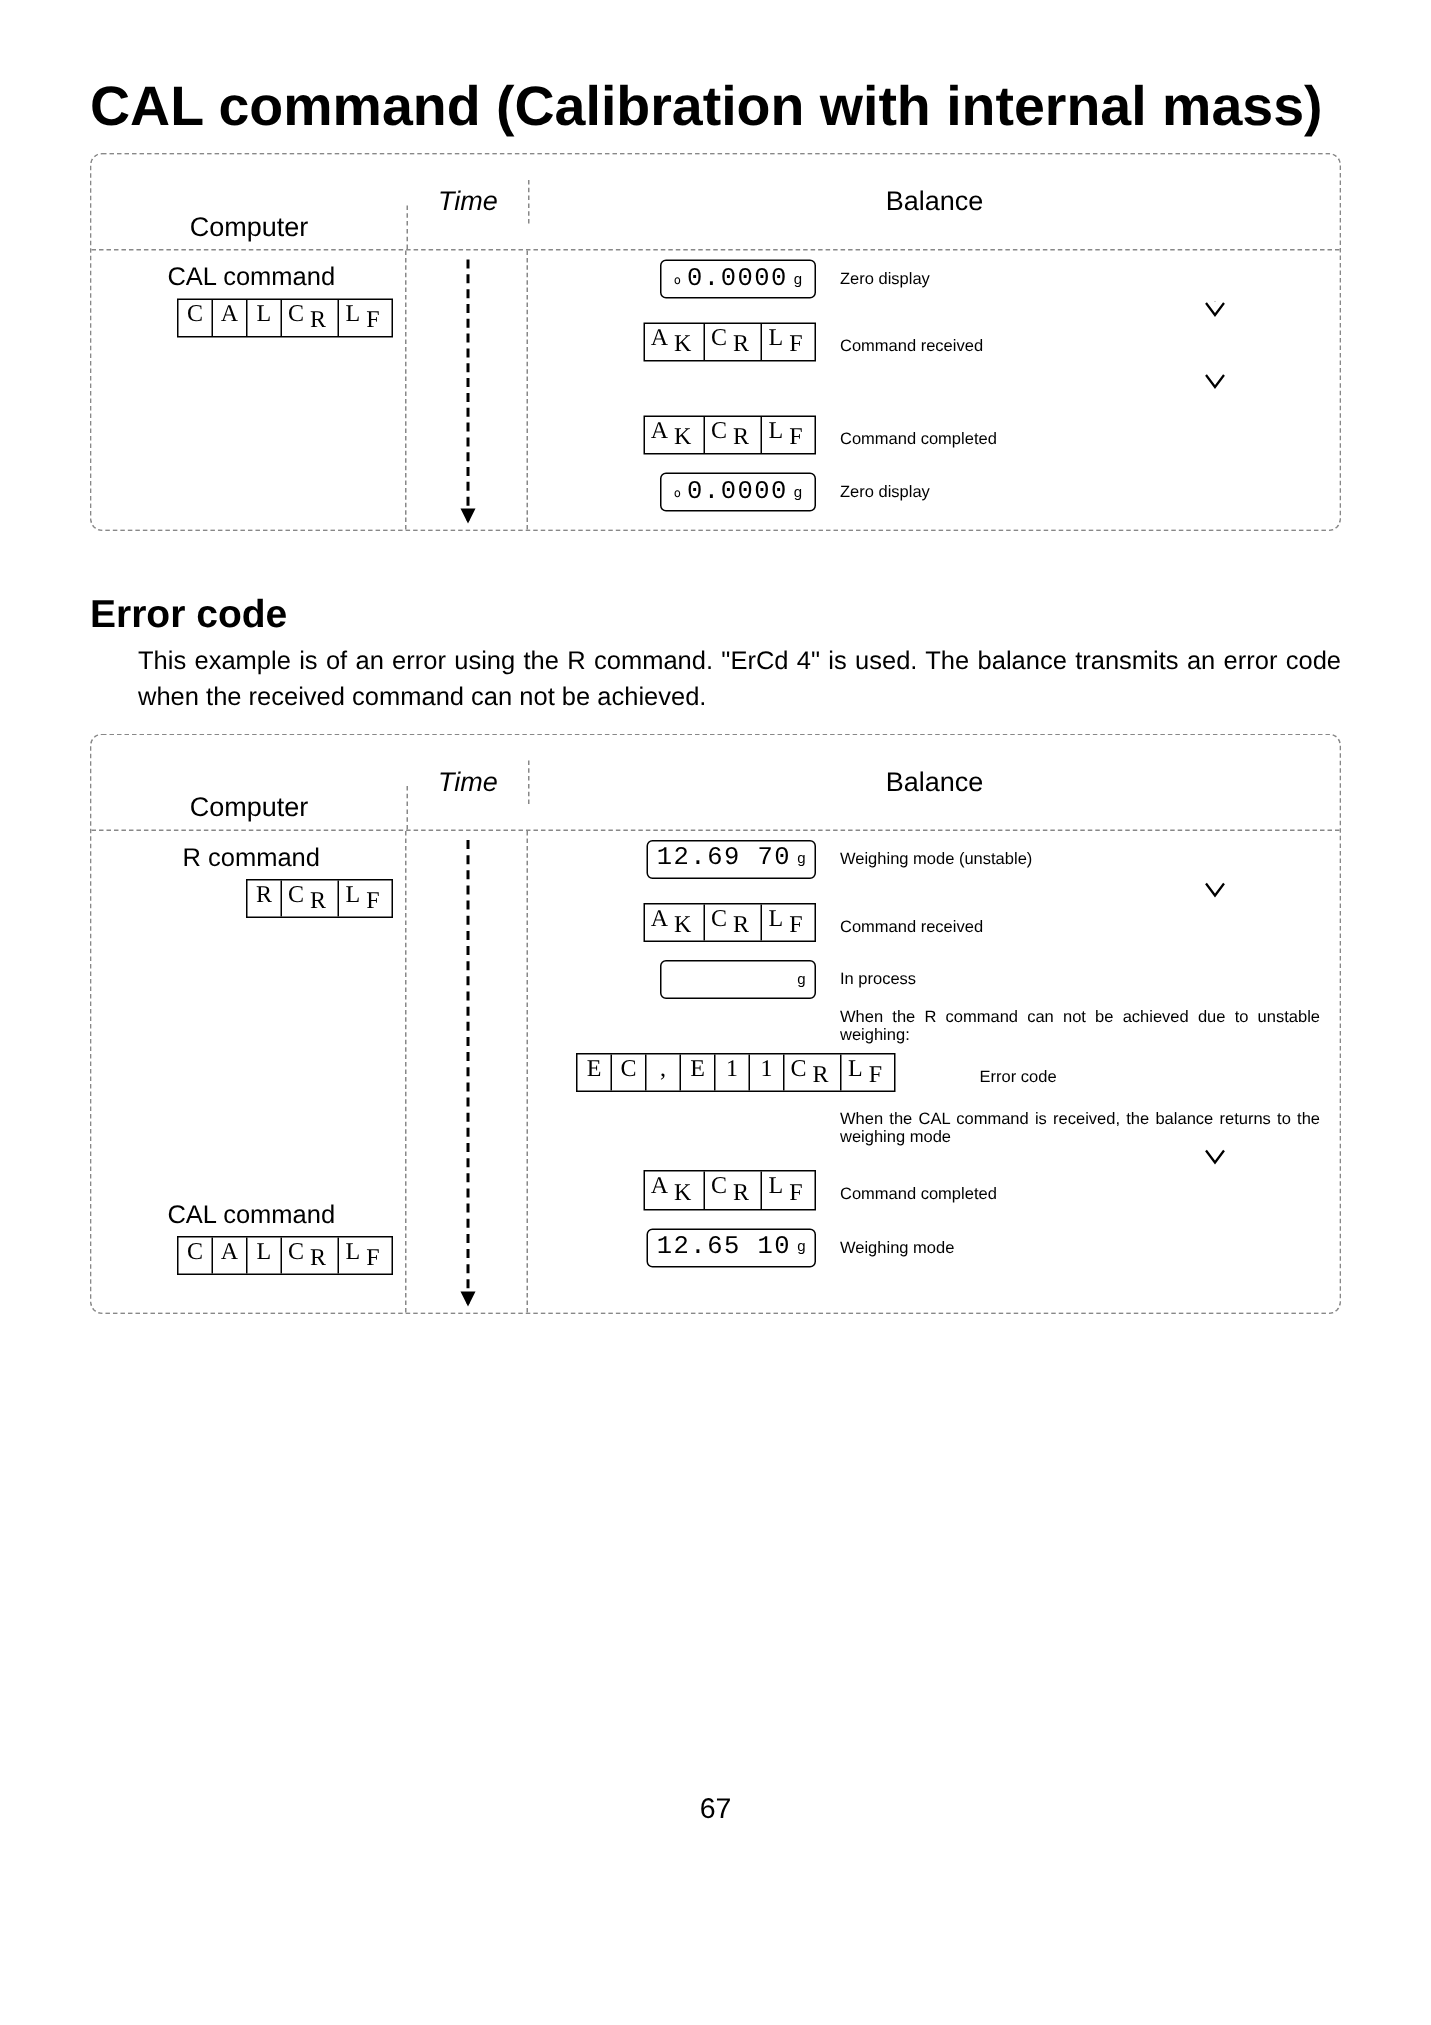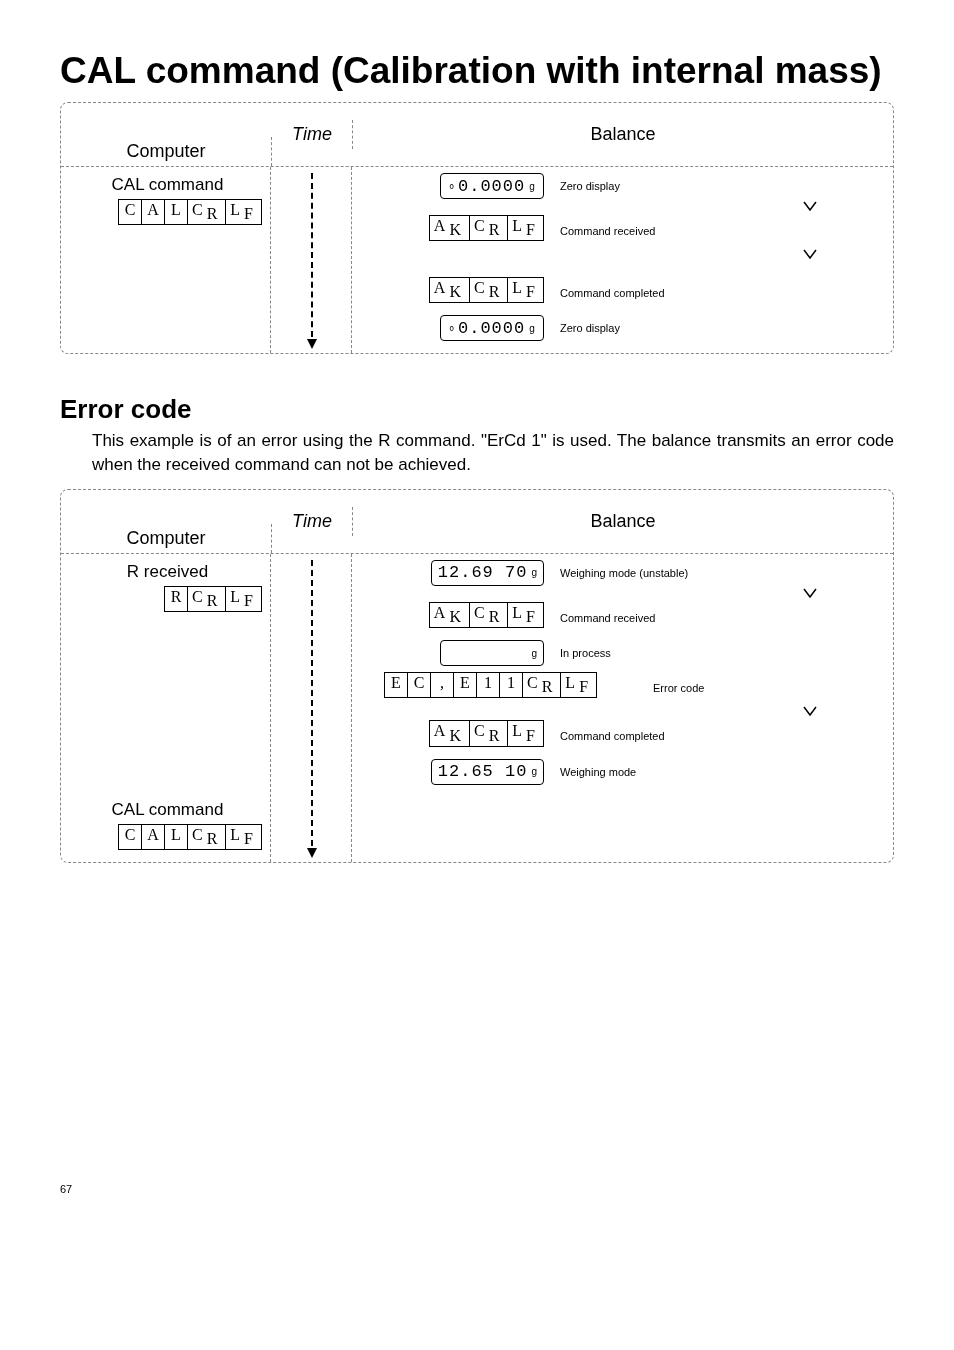--- a/index.html
+++ b/index.html
@@ -113,22 +113,23 @@
     position: absolute;
     bottom: -2px;
     left: -6px;
     width: 0;
     height: 0;
     border-left: 5px solid transparent;
     border-right: 5px solid transparent;
     border-top: 10px solid black;
   }
   .pagenum {
+    text-align: center;
     margin-top: 320px;
-    font-size: 11px;
+    font-size: 19px;
   }
   .seg {
     font-family: 'Courier New', monospace;
     letter-spacing: 1px;
   }
   .just {
     text-align: justify;
   }
   .downv {
     width: 14px;
@@ -215,31 +216,31 @@
               <span class="lcd-small">g</span>
             </span>
           </div>
         <div class="desc">Zero display</div>
       </div>
     </div>
   </div>
 </div>
 
 <div class="subheading">Error code</div>
-<p class="bodytext just">This example is of an error using the R command. "ErCd 1" is used. The balance transmits an error code when the received command can not be achieved.</p>
+<p class="bodytext just">This example is of an error using the R command. "ErCd 4" is used. The balance transmits an error code when the received command can not be achieved.</p>
 
 <div class="diagram">
   <div class="dhdr">
     <div class="col-computer">Computer</div>
     <div class="col-time">Time</div>
     <div class="col-balance">Balance</div>
   </div>
   <div class="dbody">
     <div class="left">
-      <div class="cmd-label">R received</div>
+      <div class="cmd-label">R command</div>
       <div style="text-align:right;">
         <span class="byteseq">
           <span>R</span>
             <span>C<span class="sub">R</span></span>
             <span>L<span class="sub">F</span></span>
         </span>
       </div>
       <div class="sp40"></div>
       <div class="sp40"></div>
       <div class="sp40"></div>
@@ -285,34 +286,42 @@
       <div class="row">
         <div class="disp">
             <span class="lcd" style="justify-content:flex-end;">
               <span style="width:60px;"></span>
               <span class="lcd-small">g</span>
             </span>
           </div>
         <div class="desc">In process</div>
       </div>
       <div class="row">
+        <div class="disp"></div>
+        <div class="desc just" style="max-width:320px;">When the R command can not be achieved due to unstable weighing:</div>
+      </div>
+      <div class="row">
         <div class="disp" style="width:auto;">
             <span class="byteseq" style="margin-left:30px;">
               <span>E</span>
               <span>C</span>
               <span>,</span>
               <span>E</span>
               <span>1</span>
               <span>1</span>
               <span>C<span class="sub">R</span></span>
               <span>L<span class="sub">F</span></span>
             </span>
           </div>
         <div class="desc" style="margin-left:40px;">Error code</div>
       </div>
+      <div class="row">
+        <div class="disp"></div>
+        <div class="desc just" style="max-width:320px;">When the CAL command is received, the balance returns to the weighing mode</div>
+      </div>
       <div class="varrow">
           <svg class="downv" viewBox="0 0 14 14">
             <path d="M1 1 L7 9 L13 1" fill="none" stroke="black" stroke-width="1.5"></path>
           </svg>
         </div>
       <div class="row">
         <div class="disp">
             <span class="byteseq">
               <span>A<span class="sub">K</span></span>
               <span>C<span class="sub">R</span></span>

